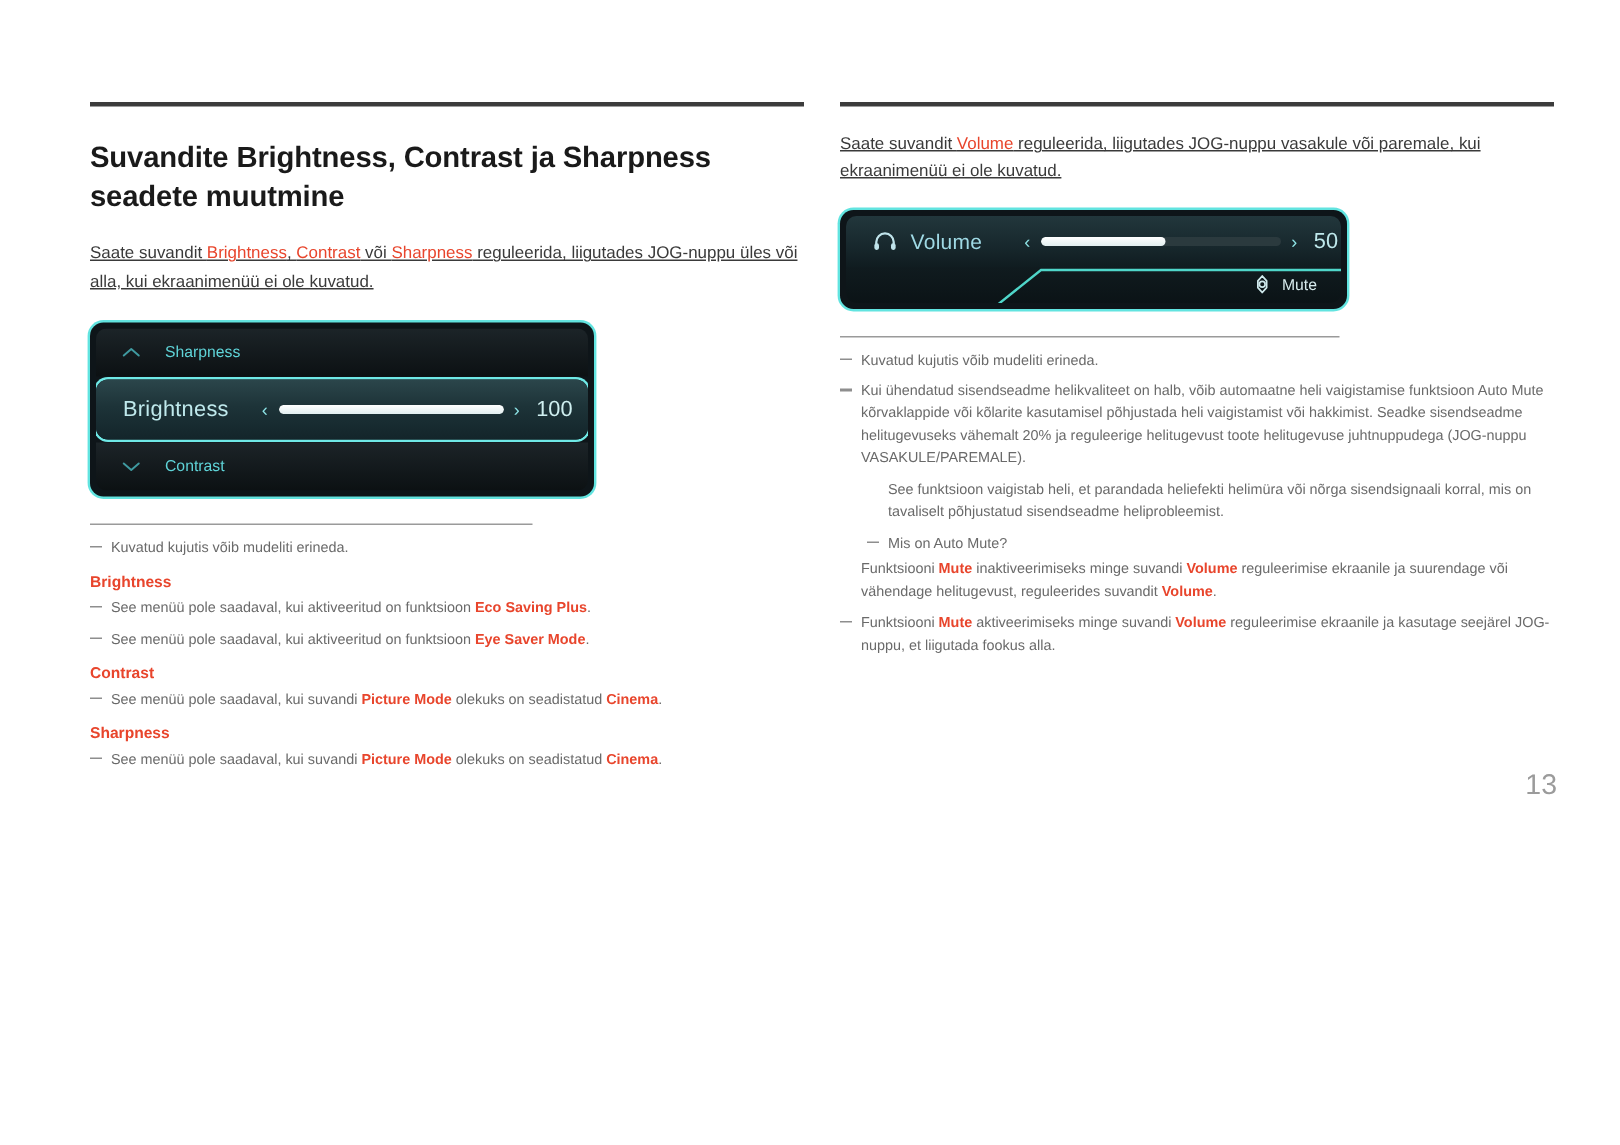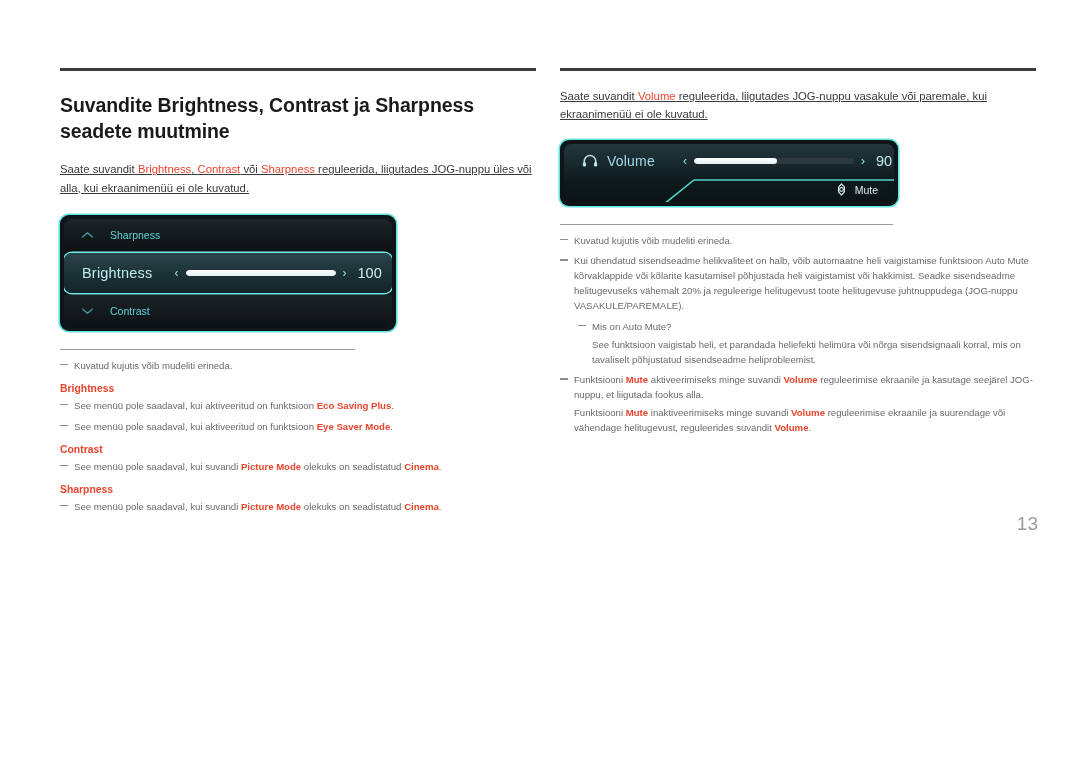--- a/index.html
+++ b/index.html
@@ -258,21 +258,21 @@
               <rect x="12" y="8.2" width="3.1" height="4.4" rx="1.4" fill="#bfe3ea"></rect>
             </svg>
           </span>
           <span class="vol-label">Volume</span>
           <span class="slider-wrap">
             <span class="arrow">‹</span>
             <span class="track">
               <span class="fill" id="fill-volume" style="width: 52%;"></span>
             </span>
             <span class="arrow">›</span>
-            <span class="val">90</span>
+            <span class="val">50</span>
           </span>
         </div>
 
         <div class="vol-sub">
           <svg class="diag" viewBox="0 0 330 24" preserveAspectRatio="none">
             <path d="M0 26 L100 26 L130 2 L330 2" fill="none" stroke="#4fd6c9" stroke-width="1.6"></path>
           </svg>
           <span class="jog">
             <svg width="15" height="13" viewBox="0 0 15 13">
               <path d="M7.5 1 L10.4 4.2 L10.4 8.8 L7.5 12 L4.6 8.8 L4.6 4.2 Z" fill="none" stroke="#cfe9ec" stroke-width="1.2" stroke-linejoin="round"></path>
@@ -285,27 +285,27 @@
       </div>
     </div>
 
     <div class="notes">
       <div class="note-rule wide"></div>
 
       <div class="note">Kuvatud kujutis võib mudeliti erineda.</div>
 
       <div class="note">Kui ühendatud sisendseadme helikvaliteet on halb, võib automaatne heli vaigistamise funktsioon Auto Mute kõrvaklappide või kõlarite kasutamisel põhjustada heli vaigistamist või hakkimist. Seadke sisendseadme helitugevuseks vähemalt 20% ja reguleerige helitugevust toote helitugevuse juhtnuppudega (JOG-nuppu VASAKULE/PAREMALE).</div>
 
+      <div class="note sub nodash">See funktsioon vaigistab heli, et parandada heliefekti helimüra või nõrga sisendsignaali korral, mis on tavaliselt põhjustatud sisendseadme heliprobleemist.</div>
       <div class="note sub tight">Mis on Auto Mute?</div>
-      <div class="note sub nodash">See funktsioon vaigistab heli, et parandada heliefekti helimüra või nõrga sisendsignaali korral, mis on tavaliselt põhjustatud sisendseadme heliprobleemist.</div>
+
+      <div class="note nodash">
+        <span>Funktsiooni </span><b>Mute</b><span> inaktiveerimiseks minge suvandi </span><b>Volume</b><span> reguleerimise ekraanile ja suurendage või vähendage helitugevust, reguleerides suvandit </span><b>Volume</b><span>.</span>
+      </div>
 
       <div class="note tight">
         <span>Funktsiooni </span><b>Mute</b><span> aktiveerimiseks minge suvandi </span><b>Volume</b><span> reguleerimise ekraanile ja kasutage seejärel JOG-nuppu, et liigutada fookus alla.</span>
       </div>
-
-      <div class="note nodash">
-        <span>Funktsiooni </span><b>Mute</b><span> inaktiveerimiseks minge suvandi </span><b>Volume</b><span> reguleerimise ekraanile ja suurendage või vähendage helitugevust, reguleerides suvandit </span><b>Volume</b><span>.</span>
-      </div>
     </div>
   </div>
 
   <div class="pagenum">13</div>
 </div>
 
 </body></html>

